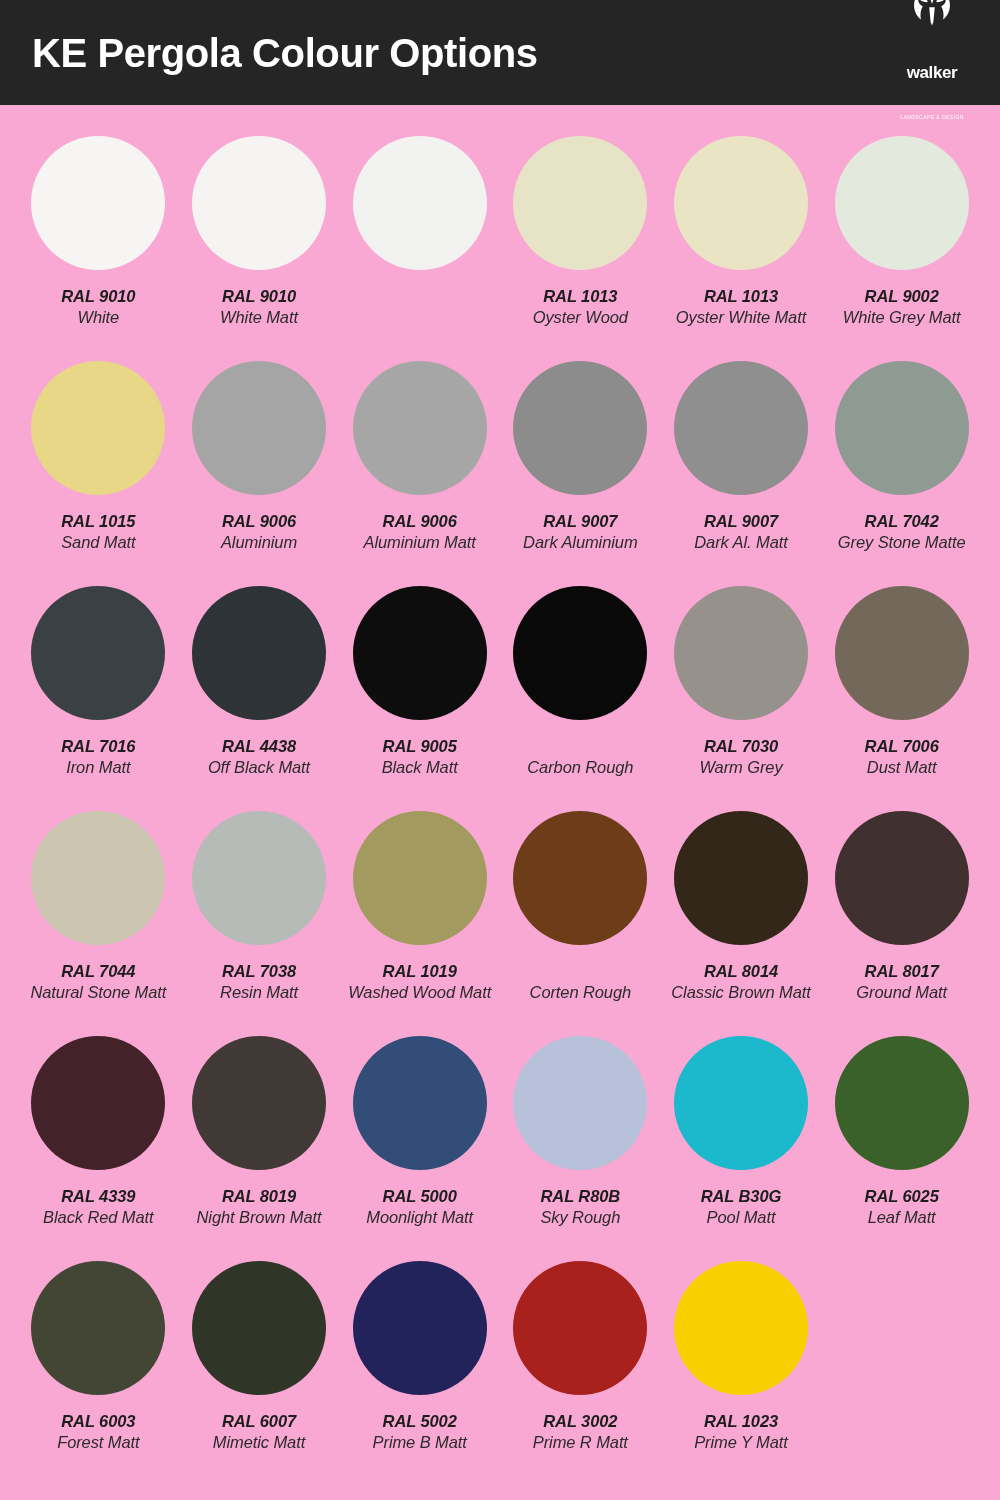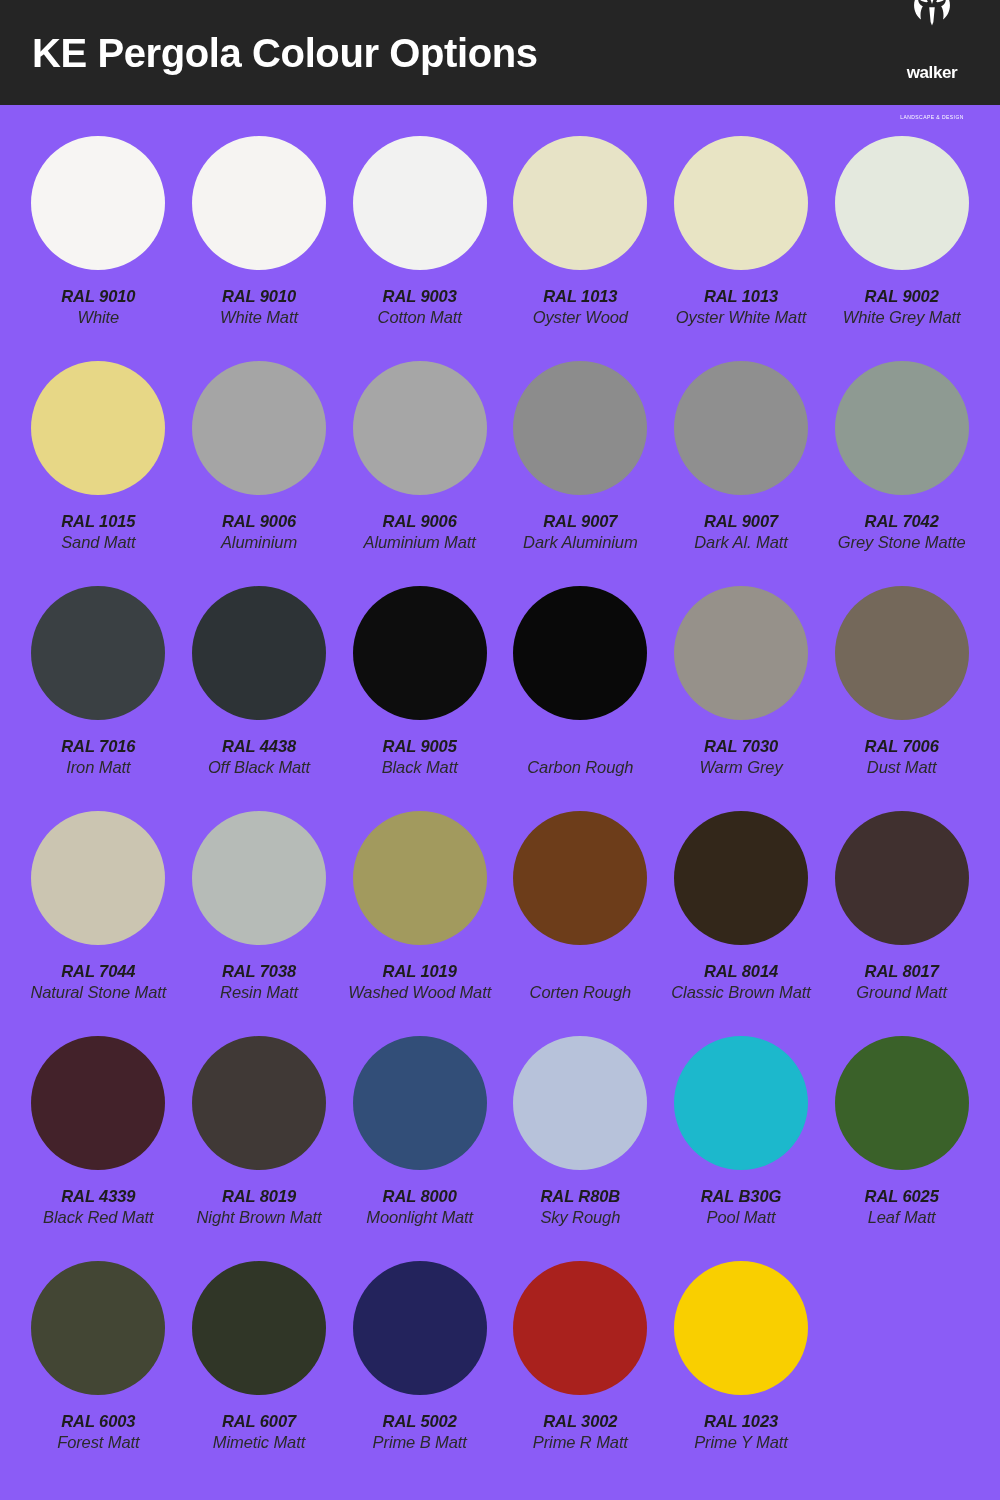--- a/index.html
+++ b/index.html
@@ -9,21 +9,21 @@
     height: 1500px;
     background: #ffffff;
     font-family: "Liberation Sans", sans-serif;
     overflow: hidden;
   }
 
   .page {
     position: relative;
     width: 1000px;
     height: 1500px;
-    background: #8b5cf6;
+    background: #f9a8d4;
   }
 
   
   .header {
     position: relative;
     width: 1000px;
     height: 105px;
     background: #252525;
     display: flex;
     align-items: center;
@@ -163,24 +163,20 @@
       </div>
       <div class="swatch-cell">
         <div class="swatch-disc" style="background: rgb(246, 244, 242);"></div>
         <div class="swatch-labels">
           <div class="swatch-code">RAL 9010</div>
           <div class="swatch-name">White Matt</div>
         </div>
       </div>
       <div class="swatch-cell">
         <div class="swatch-disc" style="background: rgb(242, 242, 241);"></div>
-        <div class="swatch-labels">
-          <div class="swatch-code">RAL 9003</div>
-          <div class="swatch-name">Cotton Matt</div>
-        </div>
       </div>
       <div class="swatch-cell">
         <div class="swatch-disc" style="background: rgb(231, 227, 198);"></div>
         <div class="swatch-labels">
           <div class="swatch-code">RAL 1013</div>
           <div class="swatch-name">Oyster Wood</div>
         </div>
       </div>
       <div class="swatch-cell">
         <div class="swatch-disc" style="background: rgb(232, 228, 196);"></div>
@@ -332,21 +328,21 @@
       <div class="swatch-cell">
         <div class="swatch-disc" style="background: rgb(64, 57, 54);"></div>
         <div class="swatch-labels">
           <div class="swatch-code">RAL 8019</div>
           <div class="swatch-name">Night Brown Matt</div>
         </div>
       </div>
       <div class="swatch-cell">
         <div class="swatch-disc" style="background: rgb(50, 78, 120);"></div>
         <div class="swatch-labels">
-          <div class="swatch-code">RAL 8000</div>
+          <div class="swatch-code">RAL 5000</div>
           <div class="swatch-name">Moonlight Matt</div>
         </div>
       </div>
       <div class="swatch-cell">
         <div class="swatch-disc" style="background: rgb(183, 194, 218);"></div>
         <div class="swatch-labels">
           <div class="swatch-code">RAL R80B</div>
           <div class="swatch-name">Sky Rough</div>
         </div>
       </div>

